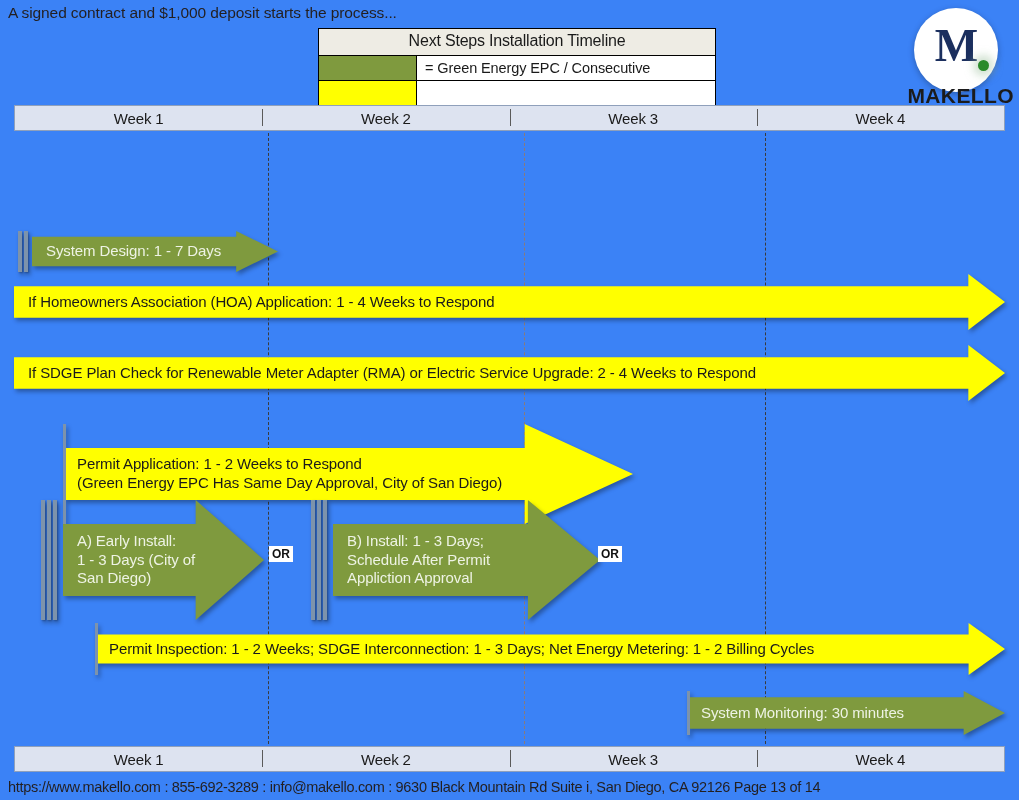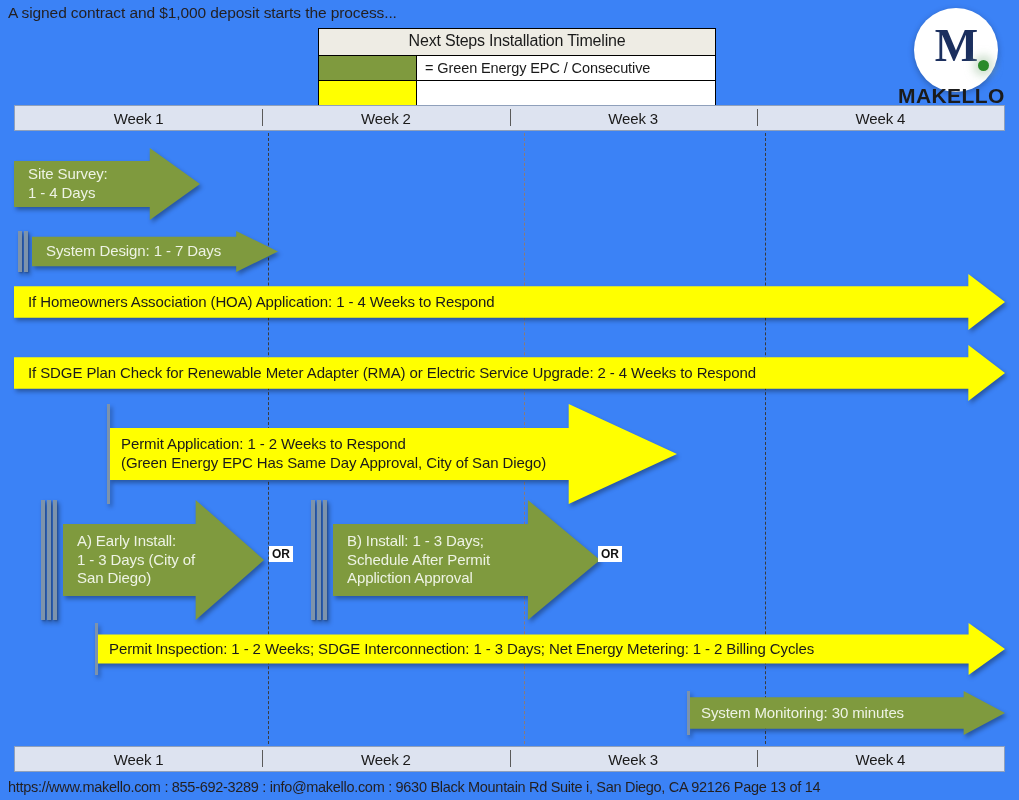--- a/index.html
+++ b/index.html
@@ -98,21 +98,21 @@
     left:80px; top:52px;
     width:11px; height:11px;
     border-radius:50%;
     background:#2a8a2a;
     box-shadow:0 0 8px 5px rgba(170,200,170,0.55);
   }
   #logo-word{
     position:absolute;
     left:0; top:76px;
     width:116px;
-    text-align:left;
+    text-align:right;
     font-size:21px;
     font-weight:bold;
     color:#1b1b1b;
     letter-spacing:0.4px;
   }
 
   
   .week-bar{
     position:absolute;
     left:14px;
@@ -255,27 +255,20 @@
     <div class="week-cell">Week 1</div>
     <div class="week-cell">Week 2</div>
     <div class="week-cell">Week 3</div>
     <div class="week-cell">Week 4</div>
   </div>
 
   <div class="divider" id="divider-1"></div>
   <div class="divider" id="divider-2"></div>
   <div class="divider" id="divider-3"></div>
 
-  <div class="arrow arrow-green" style="left:14px; top:148px; width:186px; height:72px;">
-    <div class="arrow-body" style="clip-path:polygon(0 18%, 73% 18%, 73% 0, 100% 50%, 73% 100%, 73% 82%, 0 82%);"></div>
-    <div class="arrow-text">
-      <div>Site Survey:</div>
-      <div>1 - 4 Days</div>
-    </div>
-  </div>
 
   <div class="arrow arrow-green" style="left:32px; top:231px; width:246px; height:41px;">
     <div class="stripes" style="left:-14px; width:14px;">
       <i></i>
         <i></i>
     </div>
     <div class="arrow-body" style="clip-path:polygon(0 14%, 83% 14%, 83% 0, 100% 50%, 83% 100%, 83% 86%, 0 86%);"></div>
     <div class="arrow-text">
       <div>System Design: 1 - 7 Days</div>
     </div>
@@ -288,21 +281,21 @@
     </div>
   </div>
 
   <div class="arrow arrow-yellow" style="left:14px; top:345px; width:991px; height:56px;">
     <div class="arrow-body" style="clip-path:polygon(0 22%, 96.3% 22%, 96.3% 0, 100% 50%, 96.3% 100%, 96.3% 78%, 0 78%);"></div>
     <div class="arrow-text">
       <div>If SDGE Plan Check for Renewable Meter Adapter (RMA) or Electric Service Upgrade: 2 - 4 Weeks to Respond</div>
     </div>
   </div>
 
-  <div class="arrow arrow-yellow" style="left:63px; top:404px; width:570px; height:100px;margin-left:44px;">
+  <div class="arrow arrow-yellow" style="left:63px; top:424px; width:570px; height:100px;">
     <div class="edge-line"></div>
     <div class="arrow-body" style="clip-path:polygon(0 24%, 81% 24%, 81% 0, 100% 50%, 81% 100%, 81% 76%, 0 76%);"></div>
     <div class="arrow-text">
       <div>Permit Application: 1 - 2 Weeks to Respond</div>
       <div>(Green Energy EPC Has Same Day Approval, City of San Diego)</div>
     </div>
   </div>
 
   <div class="arrow arrow-green" style="left:63px; top:500px; width:201px; height:120px;">
     <div class="stripes" style="left:-22px; width:22px;">

